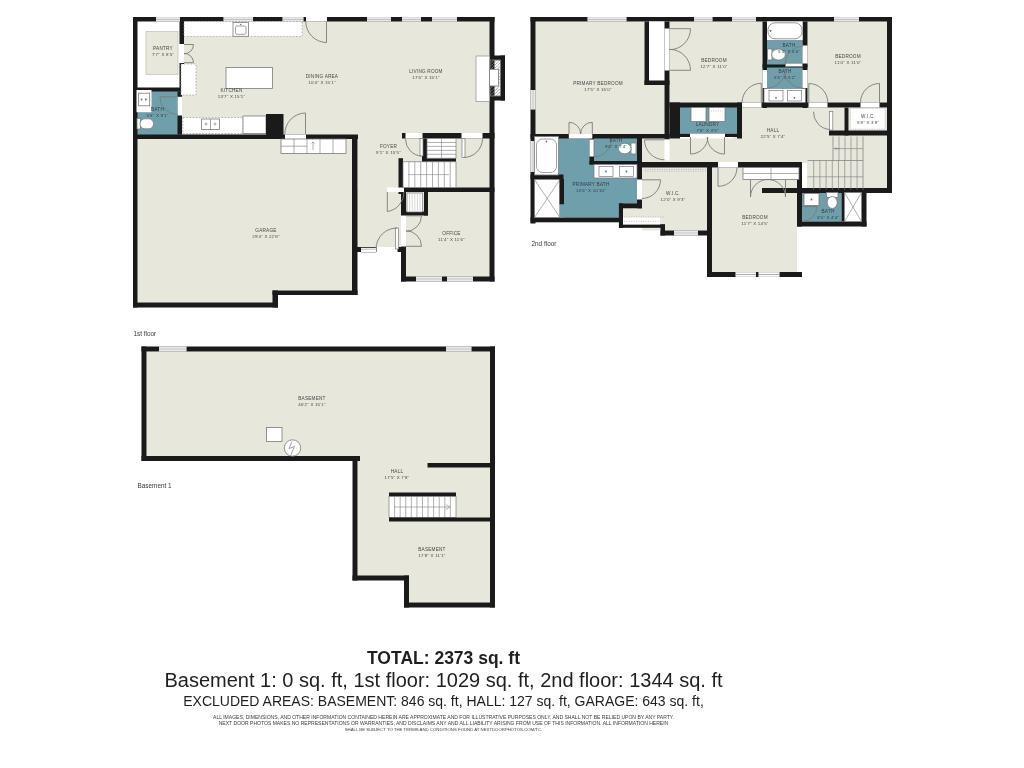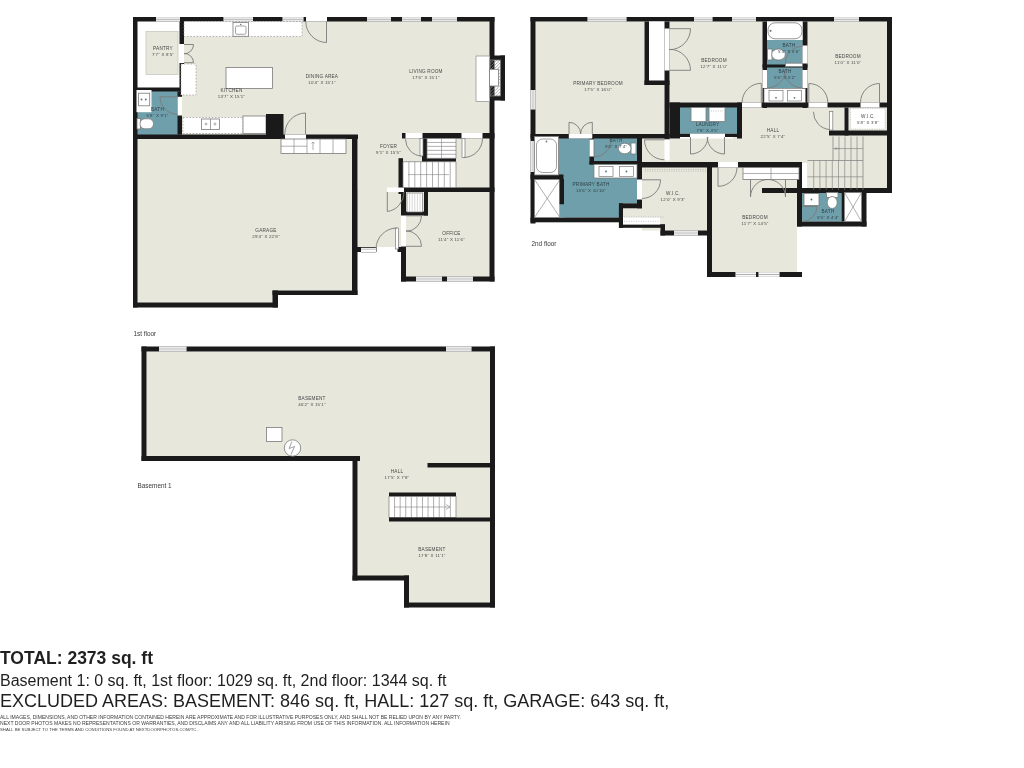--- a/index.html
+++ b/index.html
@@ -1,21 +1,21 @@
 <!DOCTYPE html>
 <html><head>
 <meta charset="utf-8">
 <title>Floorplan</title>
 <style>
 html,body{margin:0;padding:0;background:#ffffff;width:1024px;height:768px;overflow:hidden;}
 body{font-family:"Liberation Sans",sans-serif;}
-.summary{position:absolute;left:0;top:648px;width:887px;text-align:left;color:#1f1f1f;}
+.summary{position:absolute;left:0;top:648px;width:887px;text-align:center;color:#1f1f1f;}
 .l1{font-size:17.5px;font-weight:bold;line-height:21.5px;}
-.l2{font-size:16px;line-height:21.5px;}
-.l3{font-size:18px;line-height:21.3px;}
+.l2{font-size:20px;line-height:21.5px;}
+.l3{font-size:14px;line-height:21.3px;}
 .fine{font-size:5.05px;line-height:5.9px;color:#3c3c3c;margin-top:2.5px;}
 .fine .c{font-size:4.3px;}
 </style>
 </head>
 <body>
 
 <svg width="1024" height="768" viewBox="0 0 1024 768" xmlns="http://www.w3.org/2000/svg" font-family="Liberation Sans, sans-serif">
 <defs>
 <pattern id="hatch" width="3.2" height="3.2" patternUnits="userSpaceOnUse">
 <path d="M0,3.2 L3.2,0" stroke="#8a8a8a" stroke-width="0.7"></path>

